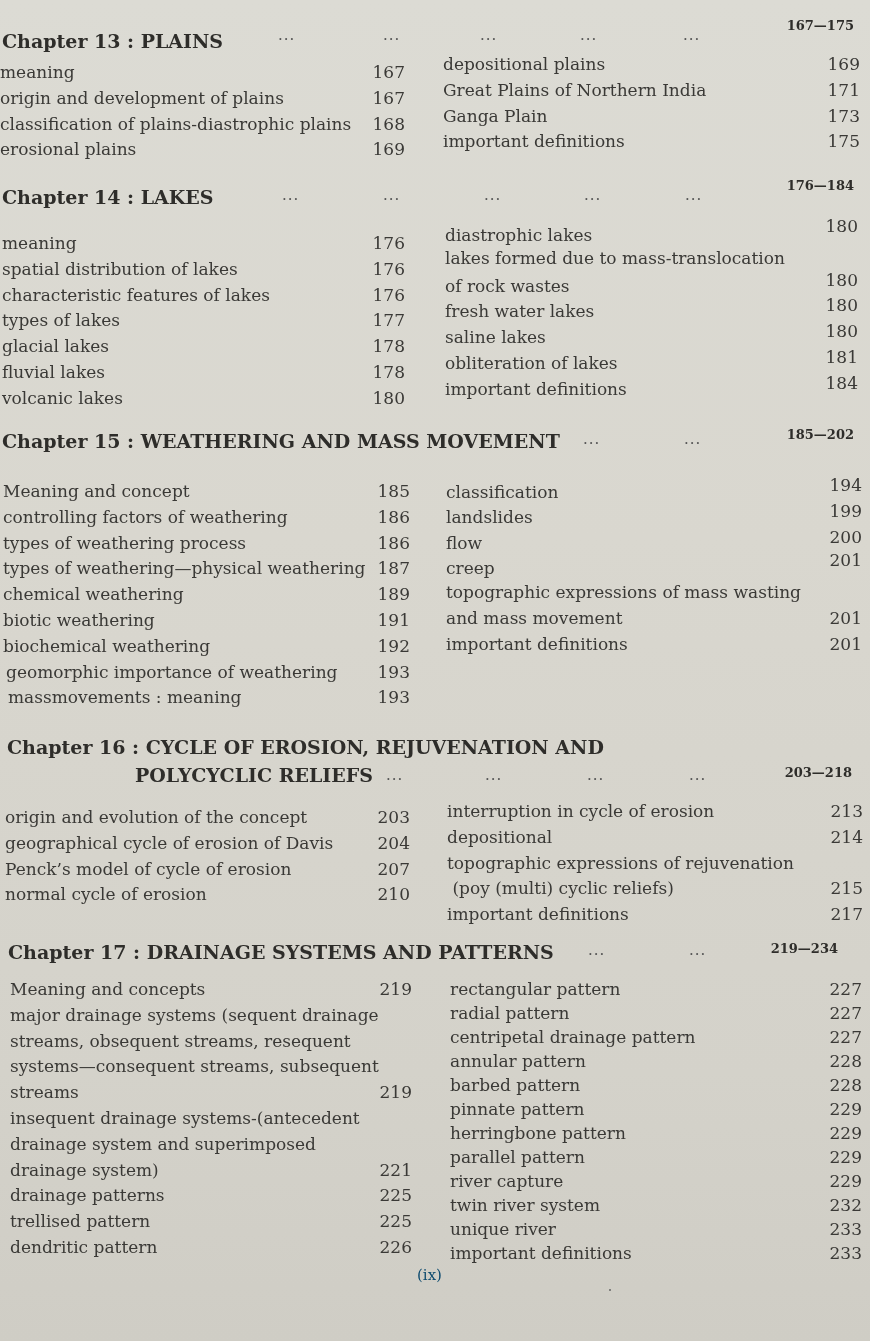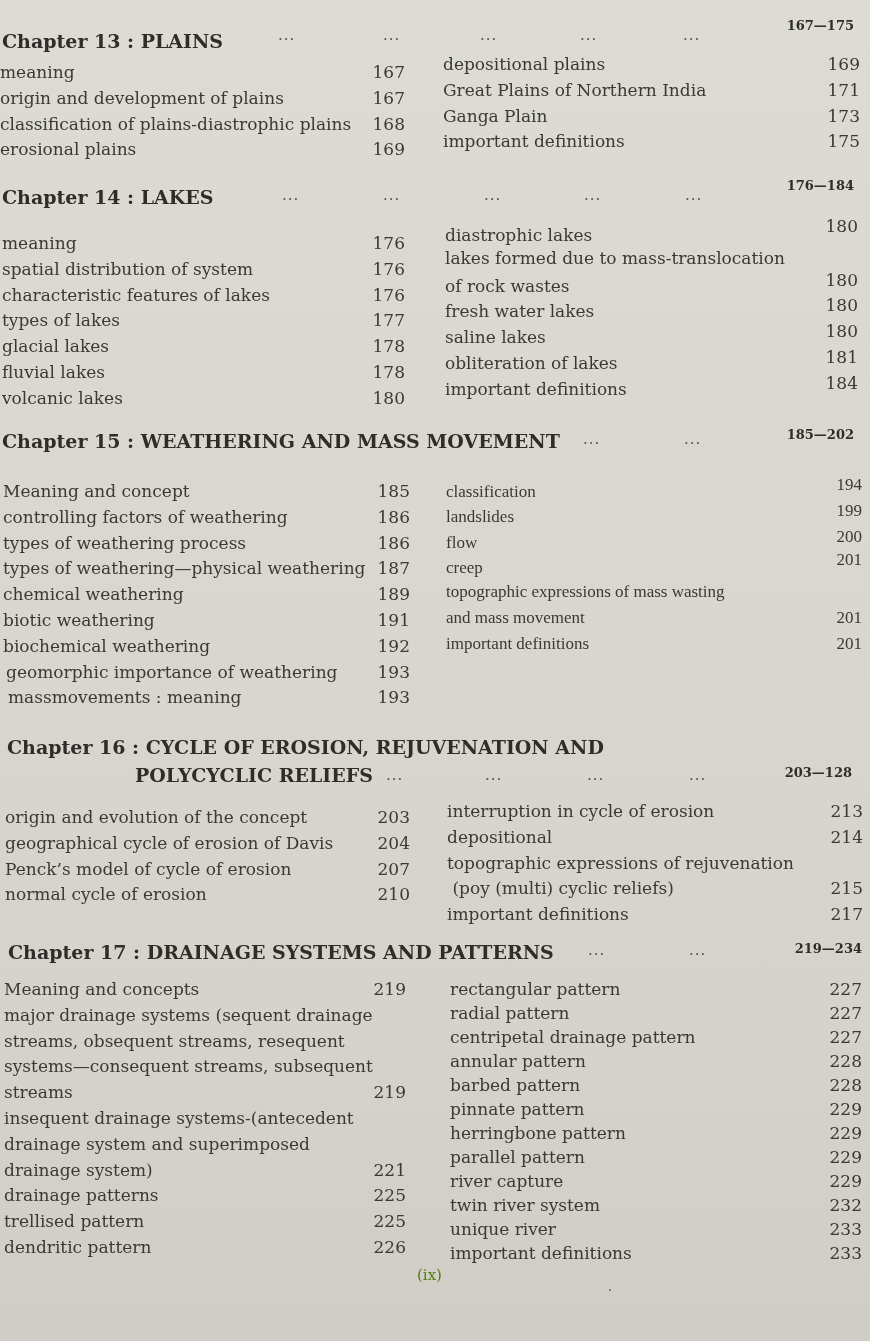--- a/index.html
+++ b/index.html
@@ -19,21 +19,21 @@
   .ch-title { position:absolute; left:2px; top:0; }
   .ch-title2 { position:absolute; left:135px; top:28px; }
   .dots { position:absolute; top:0; font-weight:normal; letter-spacing:1px; font-size:15px; color:#555; }
   .ch-range { position:absolute; right:8px; top:0; font-size:13px; }
   .col { position:absolute; }
   .entry { position:relative; height:25.8px; font-size:17px; white-space:nowrap; }
   .entry .lbl { position:absolute; left:0; top:0; }
   .entry .pg { position:absolute; top:0; }
   .left .entry .pg { right:0; }
   .right .entry .pg { right:0; }
-  .pagenum { position:absolute; left:417px; top:1266px; font-size:15px; color:#4d7c0f; }
+  .pagenum { position:absolute; left:417px; top:1266px; font-size:15px; color:#0c4a6e; }
   .speck { position:absolute; left:609px; top:1289px; width:2px; height:2px; border-radius:50%; background:#666; }
 </style>
 </head>
 <body>
 
 <div class="page">
 
   <div class="chapter" style="top:0;">
     <div class="ch-head" style="top:26px;text-align:right;">
       <span class="ch-title" style="top:4px;">Chapter 13 : PLAINS</span>
@@ -91,21 +91,21 @@
       <span class="dots" style="left:584px;">...</span>
       <span class="dots" style="left:685px;">...</span>
       <span class="ch-range" style="top:-8px;">176—184</span>
     </div>
     <div class="col left" style="left:2px; top:233px; width:403px;">
       <div class="entry">
           <span class="lbl">meaning</span>
           <span class="pg">176</span>
         </div>
       <div class="entry">
-          <span class="lbl">spatial distribution of system</span>
+          <span class="lbl">spatial distribution of lakes</span>
           <span class="pg">176</span>
         </div>
       <div class="entry">
           <span class="lbl">characteristic features of lakes</span>
           <span class="pg">176</span>
         </div>
       <div class="entry">
           <span class="lbl">types of lakes</span>
           <span class="pg">177</span>
         </div>
@@ -192,21 +192,21 @@
         </div>
       <div class="entry">
           <span class="lbl" style="left:3px;">geomorphic importance of weathering</span>
           <span class="pg">193</span>
         </div>
       <div class="entry">
           <span class="lbl" style="left:5px;">massmovements : meaning</span>
           <span class="pg">193</span>
         </div>
     </div>
-    <div class="col right" style="left:446px; top:479px; width:416px;font-family:Liberation Serif, serif;">
+    <div class="col right" style="left:446px; top:479px; width:416px;">
       <div class="entry">
           <span class="lbl" style="top:3px;">classification</span>
           <span class="pg" style="top:-4px;">194</span>
         </div>
       <div class="entry">
           <span class="lbl" style="top:2px;">landslides</span>
           <span class="pg" style="top:-4px;">199</span>
         </div>
       <div class="entry">
           <span class="lbl" style="top:2px;">flow</span>
@@ -232,21 +232,21 @@
   </div>
 
   <div class="chapter" style="top:0;">
     <div class="ch-head" style="top:736px; height:60px;">
       <span class="ch-title" style="left:7px;">Chapter 16 : CYCLE OF EROSION, REJUVENATION AND</span>
       <span class="ch-title2">POLYCYCLIC RELIEFS</span>
       <span class="dots" style="left:386px; top:30px;">...</span>
       <span class="dots" style="left:485px; top:30px;">...</span>
       <span class="dots" style="left:587px; top:30px;">...</span>
       <span class="dots" style="left:689px; top:30px;">...</span>
-      <span class="ch-range" style="top:29px; right:10px;">203—128</span>
+      <span class="ch-range" style="top:29px; right:10px;">203—218</span>
     </div>
     <div class="col left" style="left:5px; top:807px; width:405px;">
       <div class="entry">
           <span class="lbl">origin and evolution of the concept</span>
           <span class="pg">203</span>
         </div>
       <div class="entry">
           <span class="lbl">geographical cycle of erosion of Davis</span>
           <span class="pg">204</span>
         </div>
@@ -281,23 +281,23 @@
           <span class="pg">217</span>
         </div>
     </div>
   </div>
 
   <div class="chapter" style="top:0;">
     <div class="ch-head" style="top:941px;">
       <span class="ch-title" style="left:8px;">Chapter 17 : DRAINAGE SYSTEMS AND PATTERNS</span>
       <span class="dots" style="left:588px;">...</span>
       <span class="dots" style="left:689px;">...</span>
-      <span class="ch-range" style="top:0; right:0;">219—234</span>
-    </div>
-    <div class="col left" style="left:4px; top:979px; width:402px;text-decoration:underline;">
+      <span class="ch-range" style="top:0; right:24px;">219—234</span>
+    </div>
+    <div class="col left" style="left:10px; top:979px; width:402px;text-decoration:underline;">
       <div class="entry">
           <span class="lbl">Meaning and concepts</span>
           <span class="pg">219</span>
         </div>
       <div class="entry">
           <span class="lbl">major drainage systems (sequent drainage</span>
           <span class="pg"></span>
         </div>
       <div class="entry">
           <span class="lbl">streams, obsequent streams, resequent</span>

